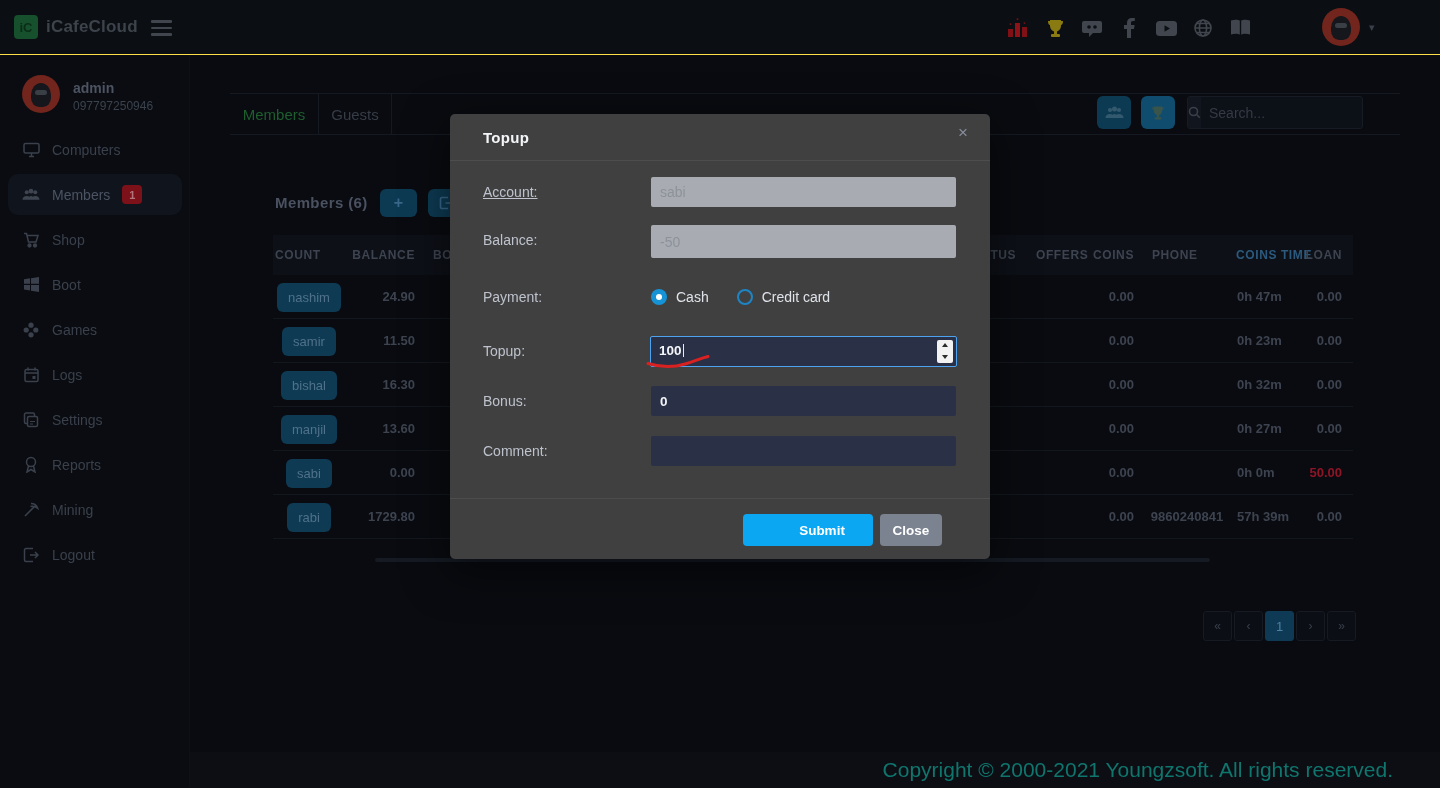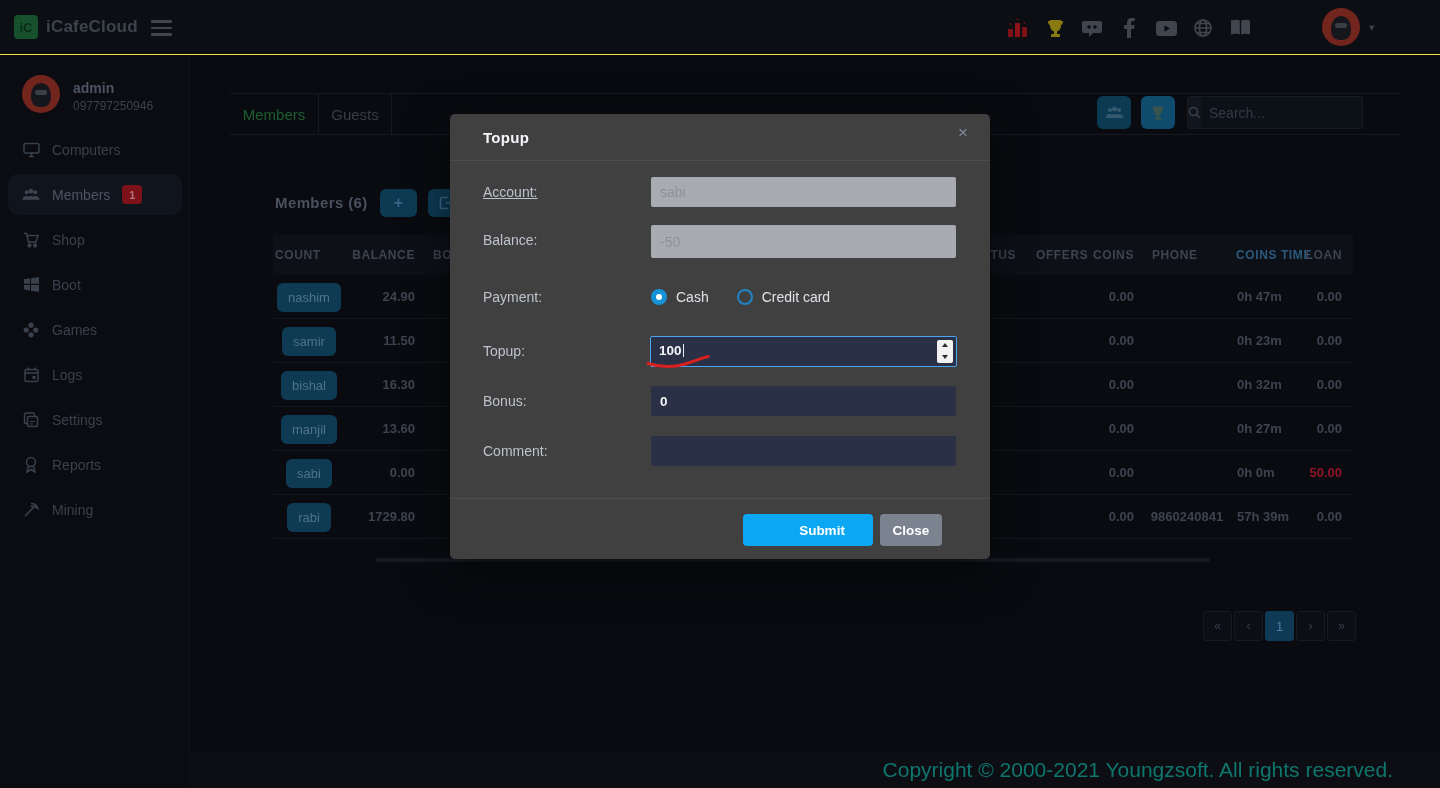--- a/index.html
+++ b/index.html
@@ -310,20 +310,29 @@
       </div>
       <div class="nav-item">
         <span class="nico">
             <svg width="16" height="16" viewBox="0 0 16 16" fill="none" stroke="#3a414c" stroke-width="1.6">
               <path d="M2 14L12 4"></path>
               <path d="M8 1.5c3 0 5.5 1.5 6.5 4.5-2-1.5-4.5-2-7-1.5"></path>
             </svg>
           </span>
         <span class="nav-label">Mining</span>
       </div>
+      <div class="nav-item">
+        <span class="nico">
+            <svg width="16" height="16" viewBox="0 0 16 16" fill="none" stroke="#3a414c" stroke-width="1.5">
+              <path d="M10 1.5H3A1.5 1.5 0 001.5 3v10A1.5 1.5 0 003 14.5h7"></path>
+              <path d="M7 8h8M12 5l3 3-3 3"></path>
+            </svg>
+          </span>
+        <span class="nav-label">Logout</span>
+      </div>
     </div>
   </div>
 
   <div class="tabbar">
     <div class="tab tab-members">Members</div>
     <div class="tab tab-guests">Guests</div>
   </div>
 
   <button class="tool-btn" style="left:1097px;">
     <svg width="19" height="14" viewBox="0 0 19 14" fill="#33596e">

